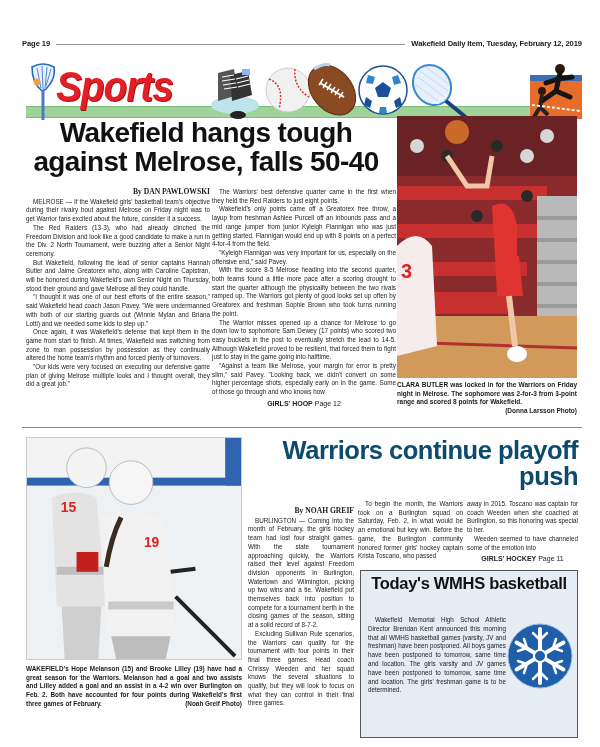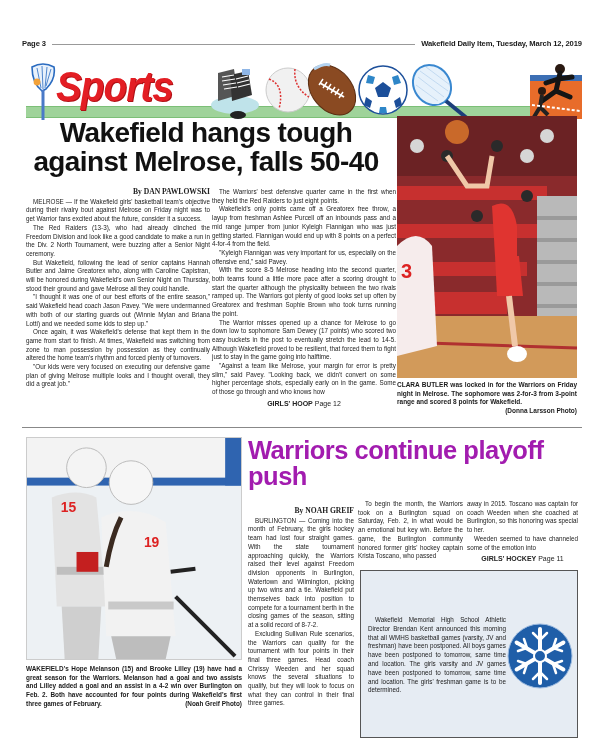--- a/index.html
+++ b/index.html
@@ -36,39 +36,39 @@
   .caption1 { position: absolute; top: 381px; left: 397px; width: 180px; font-size: 6.5px; line-height: 8.6px; font-weight: bold; text-align: justify; color: #1a1a1a; }
   .credit { text-align: right; font-weight: bold; }
 
   .divider { position: absolute; top: 427px; left: 22px; width: 560px; border-top: 1.5px solid #888; }
 
   
   .photo2 { position: absolute; top: 437px; left: 26px; width: 216px; height: 223px; overflow: hidden; background: #eef2f4; border: 1px solid #ccc; }
   .caption2 { position: absolute; top: 665px; left: 26px; width: 216px; font-size: 6.4px; line-height: 8.7px; font-weight: bold; text-align: justify; }
   .caption2 .credit { float: right; }
 
-  .h2 { position: absolute; top: 437px; left: 248px; width: 330px; text-align: left; font-weight: bold; font-size: 25.5px; line-height: 26px; letter-spacing: -0.5px; color: #a21caf; }
+  .h2 { position: absolute; top: 437px; left: 248px; width: 330px; text-align: right; font-weight: bold; font-size: 25.5px; line-height: 26px; letter-spacing: -0.5px; color: #0c4a6e; }
 
   .col3 { top: 492px; left: 248px; width: 106px; margin-top: 15px; }
   .col4 { top: 492px; left: 358px; width: 105px; }
   .col5 { top: 492px; left: 467px; width: 111px; }
 
   .box { position: absolute; top: 570px; left: 360px; width: 218px; height: 168px; background: #e6ecf3; border: 1.5px solid #555; }
   .box .bh { text-align: center; font-weight: bold; font-size: 16.5px; line-height: 17px; letter-spacing: -0.3px; margin-top: 4px; color: #111; }
   .box .btext { position: absolute; top: 45px; left: 7px; width: 138px; font-size: 6.3px; line-height: 8.8px; text-align: justify; }
   .box .btext p { text-indent: 7px; }
   .snow { position: absolute; top: 52px; left: 146px; width: 66px; height: 66px; }
 </style>
 </head>
 <body>
 
 <div class="folio">
-  <span class="page">Page 3</span>
+  <span class="page">Page 19</span>
   <span class="rule"></span>
-  <span class="dateline">Wakefield Daily Item, Tuesday, March 12, 2019</span>
+  <span class="dateline">Wakefield Daily Item, Tuesday, February 12, 2019</span>
 </div>
 
 <div class="banner">
   <div class="grass"></div>
 
   <svg class="ic" style="left:6px;top:2px" width="30" height="58" viewBox="0 0 30 58">
     <path d="M4 4 Q15 -2 26 4 Q28 16 18 26 L14 28 Q4 20 4 4Z" fill="#e8f1fb" stroke="#2a6bc0" stroke-width="1.6"></path>
     <path d="M9 5 L13 25 M14 3 L15 26 M19 4 L17 25 M23 6 L18 23" stroke="#2a6bc0" stroke-width="0.8"></path>
     <circle cx="9" cy="19" r="3.4" fill="#f2a23a"></circle>
     <rect x="13.5" y="27" width="3" height="30" fill="#4a7ac8"></rect>
@@ -247,20 +247,21 @@
   <p class="noind">away in 2015. Toscano was captain for coach Weeden when she coached at Burlington, so this honoring was special to her.</p>
   <p>Weeden seemed to have channeled some of the emotion into</p>
   <div class="jump">
     <b>GIRLS' HOCKEY</b>
     <span>Page 11</span>
   </div>
 </div>
 
 <div class="box">
   <div class="bh">
+    <div>Today's WMHS basketball</div>
   </div>
   <div class="btext">
     <p>Wakefield Memorial High School Athletic Director Brendan Kent announced this morning that all WMHS basketball games (varsity, JV and freshman) have been postponed. All boys games have been postponed to tomorrow, same time and location. The girls varsity and JV games have been postponed to tomorrow, same time and location. The girls' freshman game is to be determined.</p>
   </div>
   <svg class="snow" viewBox="0 0 66 66">
     <circle cx="33" cy="33" r="32" fill="#1f5ea8" stroke="#9dbbe0" stroke-width="1"></circle>
     <g stroke="#fff" stroke-width="4" stroke-linecap="round" fill="none">
       <path d="M33 6 V60"></path>
       <path d="M9.6 19.5 L56.4 46.5"></path>
       <path d="M9.6 46.5 L56.4 19.5"></path>

